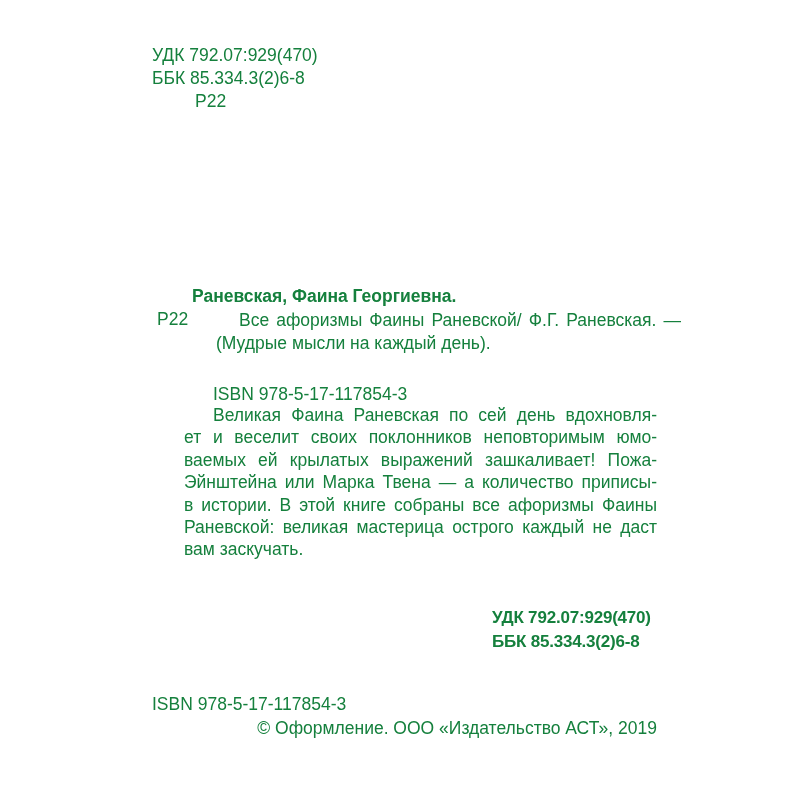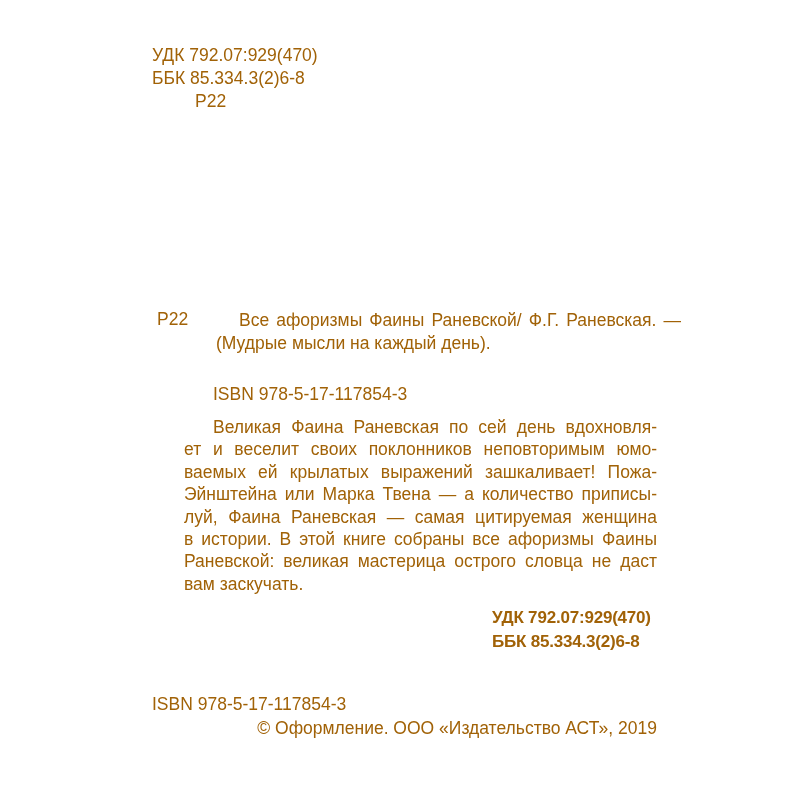--- a/index.html
+++ b/index.html
@@ -2,39 +2,39 @@
 <html><head>
 <meta charset="utf-8">
 <style>
   html, body { margin: 0; padding: 0; background: #ffffff; }
   .page {
     position: relative;
     width: 800px;
     height: 800px;
     background: #ffffff;
     font-family: "Liberation Sans", sans-serif;
-    color: #a16207;
+    color: #15803d;
     font-size: 17.5px;
     overflow: hidden;
   }
   .abs { position: absolute; }
   .bold { font-weight: bold; }
 
   
   .top-block { left: 152px; top: 44px; line-height: 23px; }
   .top-block .sign-indent { padding-left: 43px; }
 
   
   .card-heading { left: 192px; top: 286px; }
   .card-sign { left: 157px; top: 309px; }
   .bib-block { left: 192px; top: 309px; width: 465px; line-height: 23px; margin-left: 24px; }
   .card-isbn { left: 213px; top: 384px; }
 
   
-  .annotation { left: 184px; top: 416px; width: 473px; line-height: 22.4px; }
+  .annotation { left: 184px; top: 404px; width: 473px; line-height: 22.4px; }
 
   .jline { text-align: justify; text-align-last: justify; }
   .lline { text-align: center; text-align-last: left; }
   .ind-bib { text-indent: 23px; }
   .ind-ann { text-indent: 29px; }
 
   
   .footer-class { left: 492px; top: 606px; line-height: 24px; font-size: 17px; letter-spacing: -0.2px; }
 
   
@@ -45,38 +45,38 @@
 <body>
 
 <div class="page">
 
   <div class="abs top-block">
     <div>УДК 792.07:929(470)</div>
     <div>ББК 85.334.3(2)6-8</div>
     <div class="sign-indent">Р22</div>
   </div>
 
+  <div class="abs card-heading bold">Раневская, Фаина Георгиевна.</div>
 
   <div class="abs card-sign">Р22</div>
 
   <div class="abs bib-block">
     <div class="jline ind-bib">Все афоризмы Фаины Раневской/ Ф.Г. Раневская. —</div>
     <div class="lline">(Мудрые мысли на каждый день).</div>
   </div>
 
   <div class="abs card-isbn">ISBN 978-5-17-117854-3</div>
 
   <div class="abs annotation">
     <div class="jline ind-ann">Великая Фаина Раневская по сей день вдохновля-</div>
     <div class="jline">ет и веселит своих поклонников неповторимым юмо-</div>
     <div class="jline">ваемых ей крылатых выражений зашкаливает! Пожа-</div>
     <div class="jline">Эйнштейна или Марка Твена — а количество приписы-</div>
-    <div class="jline">луй, Фаина Раневская — самая цитируемая женщина</div>
     <div class="jline">в истории. В этой книге собраны все афоризмы Фаины</div>
-    <div class="jline">Раневской: великая мастерица острого словца не даст</div>
+    <div class="jline">Раневской: великая мастерица острого каждый не даст</div>
     <div class="lline">вам заскучать.</div>
   </div>
 
   <div class="abs footer-class bold">
     <div>УДК 792.07:929(470)</div>
     <div>ББК 85.334.3(2)6-8</div>
   </div>
 
   <div class="abs bottom-isbn">ISBN 978-5-17-117854-3</div>
 

